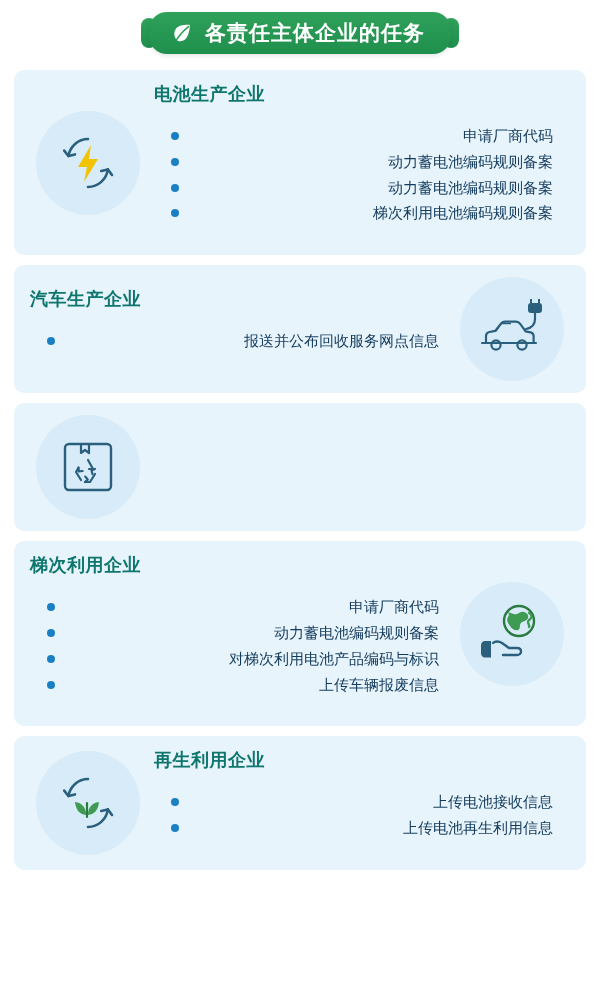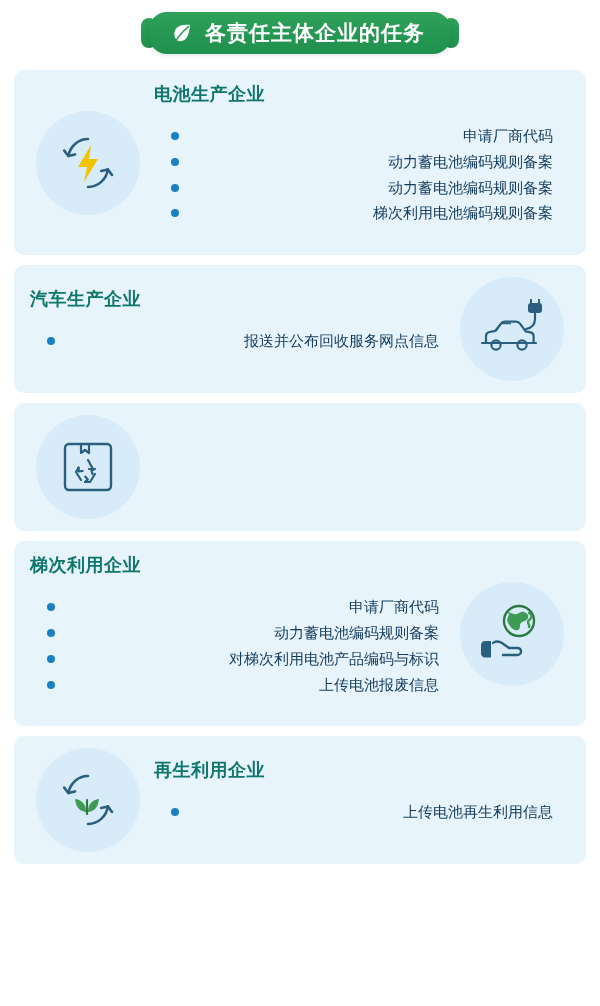--- a/index.html
+++ b/index.html
@@ -223,39 +223,40 @@
           <path d="M16 42c2-2 6-2 9 0l7 5h8c2.4 0 4 1.4 4 3.4 0 2-1.6 3.6-4 3.6H26" fill="none" stroke="#2b5f7e" stroke-width="2.4" stroke-linejoin="round" stroke-linecap="round"></path>
           <path d="M8 40c-2.4 0-4 1.8-4 4.2v8c0 2.4 1.6 4.2 4 4.2h6V40z" fill="#2b5f7e"></path>
         </svg>
       </div>
       <div class="card-body">
         <div class="card-title">梯次利用企业</div>
         <ul class="bullets">
           <li>申请厂商代码</li>
           <li>动力蓄电池编码规则备案</li>
           <li>对梯次利用电池产品编码与标识</li>
-          <li>上传电池报废信息</li>
+          <li>上传车辆报废信息</li>
         </ul>
       </div>
     </div>
 
     <div class="card icon-left" id="card-regenerate">
       <div class="card-icon">
         <svg class="svg-ico" width="64" height="64" viewBox="0 0 64 64" aria-hidden="true">
           <path d="M32 8c-10 0-18 7.5-19.6 17" stroke="#2b5f7e" stroke-width="2.6" fill="none" stroke-linecap="round"></path>
           <path d="M12.4 25l-4.2-5.4M12.4 25l6.6-1.6" stroke="#2b5f7e" stroke-width="2.6" fill="none" stroke-linecap="round"></path>
           <path d="M32 56c10.2 0 18.6-7.8 19.8-17.6" stroke="#2b5f7e" stroke-width="2.6" fill="none" stroke-linecap="round"></path>
           <path d="M51.8 38.4l4.2 5.6M51.8 38.4l-6.6 1.6" stroke="#2b5f7e" stroke-width="2.6" fill="none" stroke-linecap="round"></path>
           <path d="M32 44c0-8 4-12 11-13-1 8-4 12-11 13z" fill="#3f9b54"></path>
           <path d="M30 44c0-8-4-12-11-13 1 8 4 12 11 13z" fill="#3f9b54"></path>
           <path d="M31 46V32" stroke="#2b7a3f" stroke-width="2.2" stroke-linecap="round"></path>
         </svg>
       </div>
       <div class="card-body">
         <div class="card-title">再生利用企业</div>
         <ul class="bullets">
+          <li>上传电池接收信息</li>
           <li>上传电池再生利用信息</li>
         </ul>
       </div>
     </div>
 
   </div>
 </div>
 
 </body></html>

